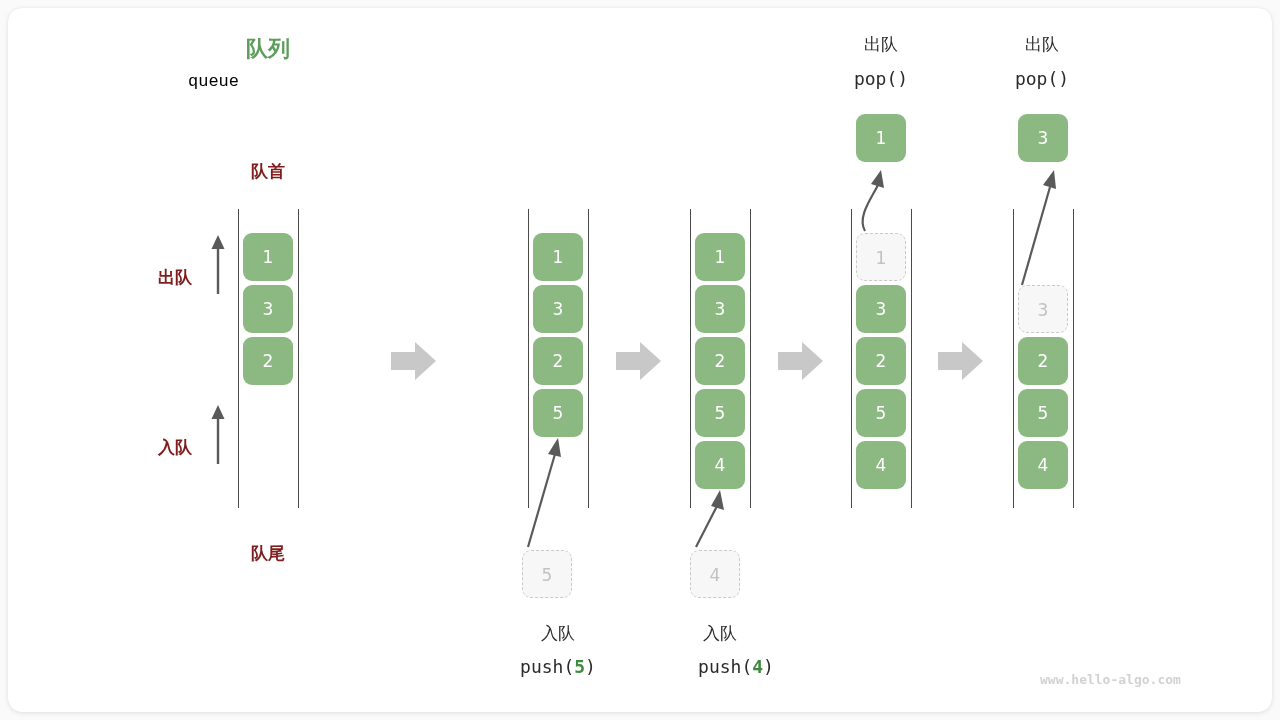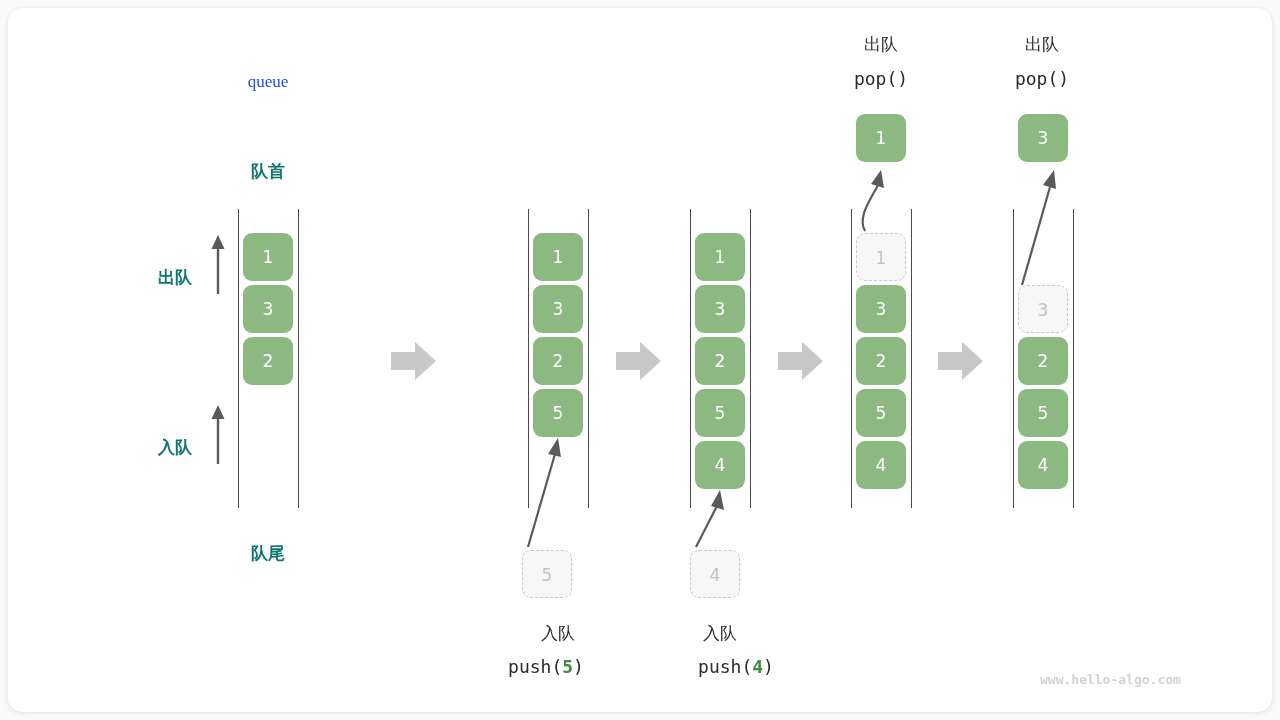--- a/index.html
+++ b/index.html
@@ -33,30 +33,30 @@
 
   
   .title-cn {
     font-weight: bold;
     font-size: 22px;
     color: #5c9d5c;
     text-align: center;
     white-space: nowrap;
   }
   .title-en {
-    font-family: Liberation Serif, serif;
-    font-size: 17px;
-    color: #1d4ed8;
-    text-align: center;
+    font-family: Liberation Mono, monospace;
+    font-size: 17px;
+    color: #000000;
+    text-align: left;
     white-space: nowrap;
   }
   .side-label {
     font-weight: bold;
     font-size: 17px;
-    color: #0f766e;
+    color: #7f1d1d;
     text-align: center;
     white-space: nowrap;
   }
   .op-cn {
     font-size: 17px;
     color: #2b2b2b;
     text-align: center;
     white-space: nowrap;
   }
   .op-code {
@@ -111,20 +111,21 @@
 
   
   .axis-arrow { position: absolute; }
 </style>
 </head>
 <body>
 
 <div id="card">
   <div id="stage">
 
+    <div class="abs title-cn" style="left:188px; top:34px; width:160px;">队列</div>
     <div class="abs title-en" style="left:188px; top:72px; width:160px;">queue</div>
 
     <div class="abs side-label" style="left:188px; top:160px; width:160px;">队首</div>
     <div class="abs side-label" style="left:188px; top:542px; width:160px;">队尾</div>
 
     <div class="abs side-label" style="left:140px; top:266px; width:70px;">出队</div>
     <svg class="axis-arrow" style="left:205px; top:234px;" width="26" height="62">
       <line x1="13" y1="60" x2="13" y2="12" stroke="#5a5a5a" stroke-width="2.4"></line>
       <polygon points="13,1 6.5,15 19.5,15" fill="#5a5a5a"></polygon>
     </svg>
@@ -155,21 +156,21 @@
       <div class="cell filled" style="left:533px; top:337px;">2</div>
       <div class="cell filled" style="left:533px; top:389px;">5</div>
 
       <svg class="abs" style="left:520px; top:432px;" width="48" height="118">
         <line x1="8" y1="115" x2="35" y2="22" stroke="#5a5a5a" stroke-width="2.2"></line>
         <polygon points="38,6 28,22 41,25" fill="#5a5a5a"></polygon>
       </svg>
       <div class="cell ghost" style="left:522px; top:550px;">5</div>
 
       <div class="abs op-cn" style="left:478px; top:622px; width:160px;">入队</div>
-      <div class="abs op-code" style="left:466px; top:656px; width:160px;">
+      <div class="abs op-code" style="left:478px; top:656px; width:160px;">
         <span>push(</span><span class="arg">5</span><span>)</span>
       </div>
     </div>
 
     <svg class="step-arrow" style="left:616px; top:340px;" width="46" height="42">
       <polygon points="0,12 24,12 24,2 45,21 24,40 24,30 0,30" fill="#c8c8c8"></polygon>
     </svg>
 
     <div class="abs">
       <div class="rail" style="left:690px; top:209px; height:299px;"></div>

